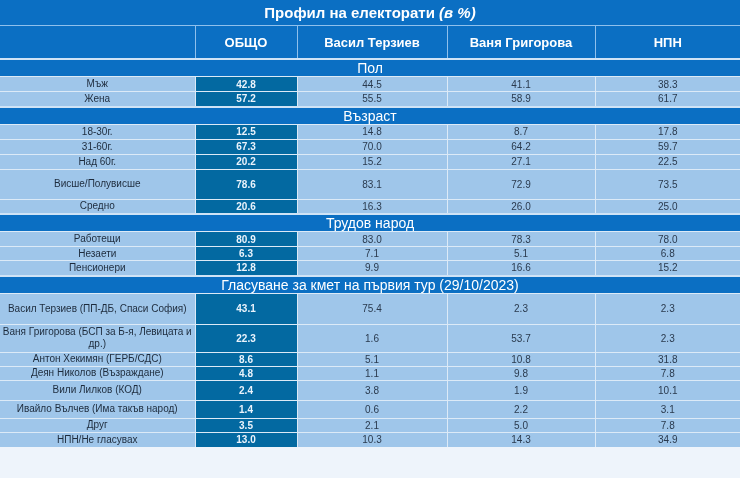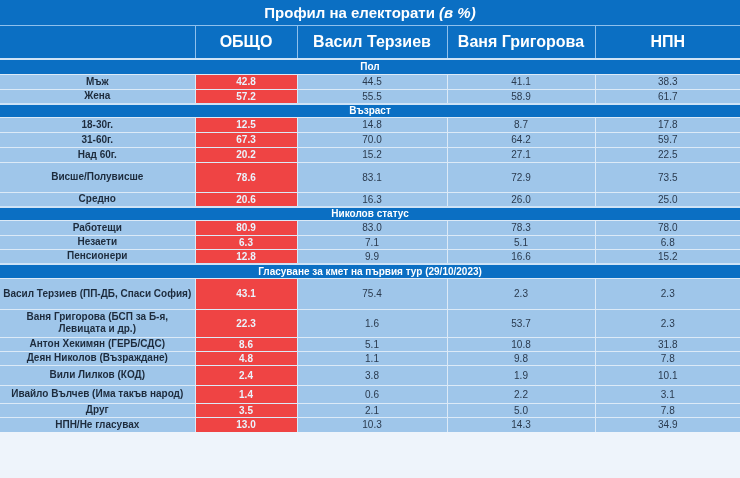--- a/index.html
+++ b/index.html
@@ -15,34 +15,34 @@
     text-align: center; line-height: 25px;
   }
   .title i { font-style: italic; }
   table {
     position: absolute; left: 0; top: 25px;
     border-collapse: collapse; table-layout: fixed; width: 740px;
   }
   td, th { padding: 0; text-align: center; vertical-align: middle; overflow: hidden; }
   col.c0 { width: 195px; } col.c1 { width: 102px; } col.c2 { width: 150px; } col.c3 { width: 148px; } col.c4 { width: 145px; }
   tr.head th {
-    background: #0b6fc3; color: #ffffff; font-size: 16px; font-weight: bold; height: 32px;
+    background: #0b6fc3; color: #ffffff; font-size: 13px; font-weight: bold; height: 32px;
     border-left: 1px solid #8fc0ec; border-top: 1px solid #8fc0ec;
   }
   tr.head th:first-child { border-left: none; }
   tr.band td {
-    background: #0b6fc3; color: #ffffff; font-size: 10px; font-weight: bold;
+    background: #0b6fc3; color: #ffffff; font-size: 14px; font-weight: normal;
     border-top: 2px solid #cfe3f6;
   }
   tr.row td {
     background: #9fc6ea; color: #2a3a4e; font-size: 10px;
     border-top: 1px solid #dceaf7; border-left: 1px solid #dceaf7;
   }
-  tr.row td.lbl { font-weight: bold; color: #1d2b3c; border-left: none; line-height: 12px; padding: 0 2px; }
-  tr.row td.tot { background: #ef4444; color: #eaf3fc; font-weight: bold; }
+  tr.row td.lbl { font-weight: normal; color: #1d2b3c; border-left: none; line-height: 12px; padding: 0 2px; }
+  tr.row td.tot { background: #0369a1; color: #eaf3fc; font-weight: bold; }
 </style>
 </head>
 <body>
 
 <div class="wrap">
   <div class="title">
     <span>Профил на електорати</span>
     <i>(в %)</i>
   </div>
 
@@ -115,21 +115,21 @@
       </tr>
       <tr class="row" style="height:15px">
         <td class="lbl">Средно</td>
         <td class="tot">20.6</td>
         <td>16.3</td>
         <td>26.0</td>
         <td>25.0</td>
       </tr>
 
       <tr class="band" style="height:13px">
-        <td colspan="5">Николов статус</td>
+        <td colspan="5">Трудов народ</td>
       </tr>
       <tr class="row" style="height:15px">
         <td class="lbl">Работещи</td>
         <td class="tot">80.9</td>
         <td>83.0</td>
         <td>78.3</td>
         <td>78.0</td>
       </tr>
       <tr class="row" style="height:14px">
         <td class="lbl">Незаети</td>

